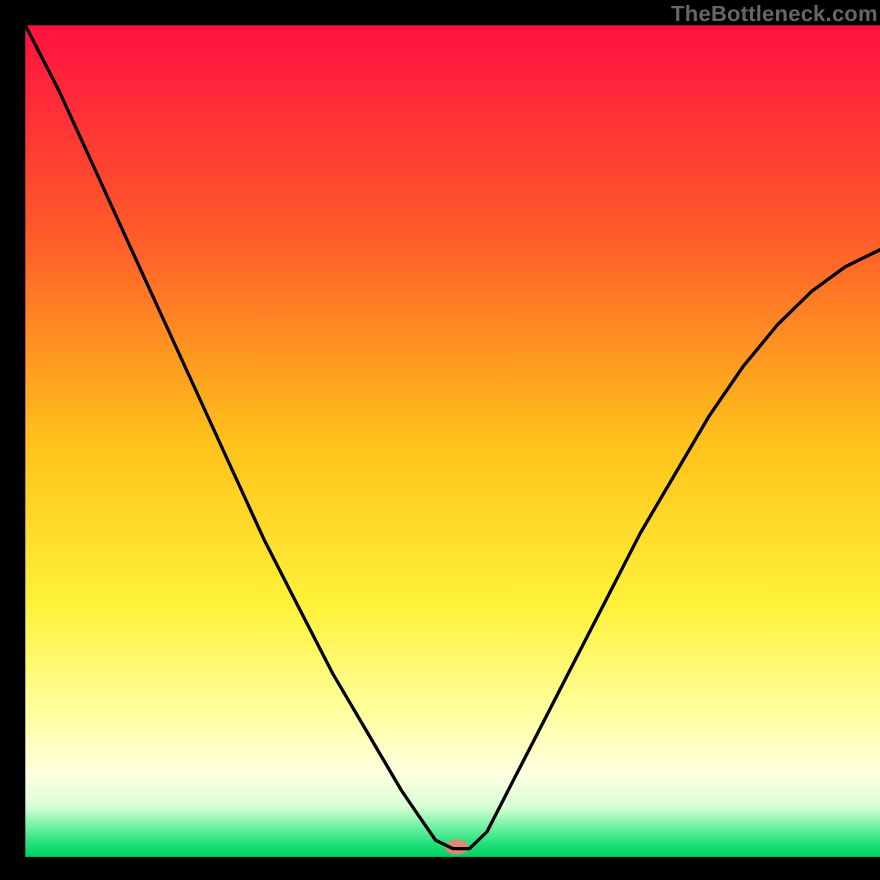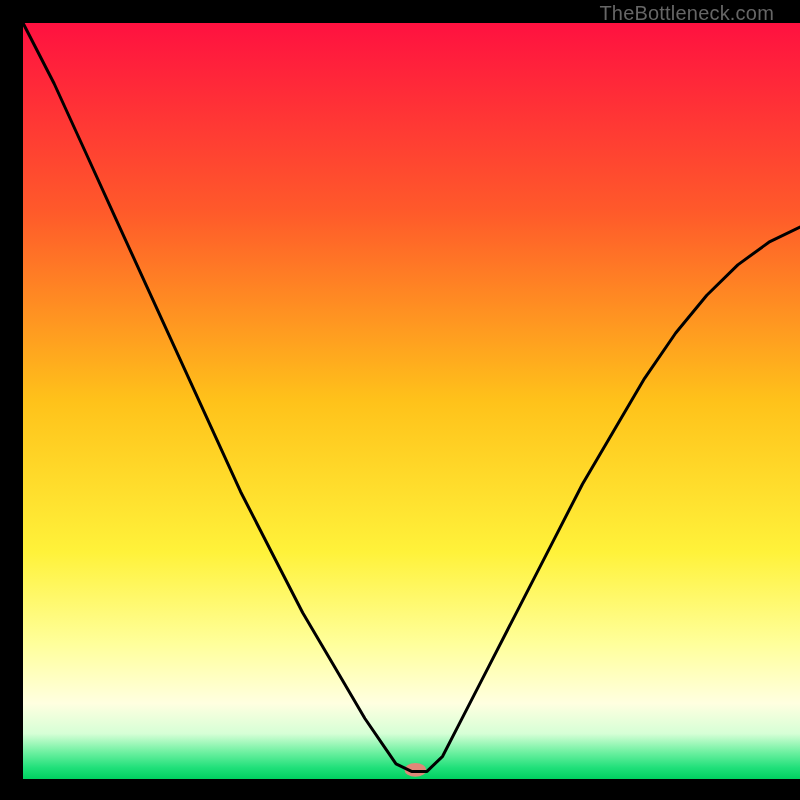--- a/index.html
+++ b/index.html
@@ -12,24 +12,24 @@
   }
   .frame {
     position: relative;
     width: 800px;
     height: 800px;
     background: #000;
   }
   .watermark {
     position: absolute;
     top: 2px;
-    right: 26px;
+    right: 2px;
     font-family: Arial, Helvetica, sans-serif;
     font-size: 20px;
-    font-weight: 400;
+    font-weight: 700;
     color: #666;
     letter-spacing: 0.2px;
     z-index: 10;
   }
   svg {
     position: absolute;
     top: 0;
     left: 0;
   }
 </style>

